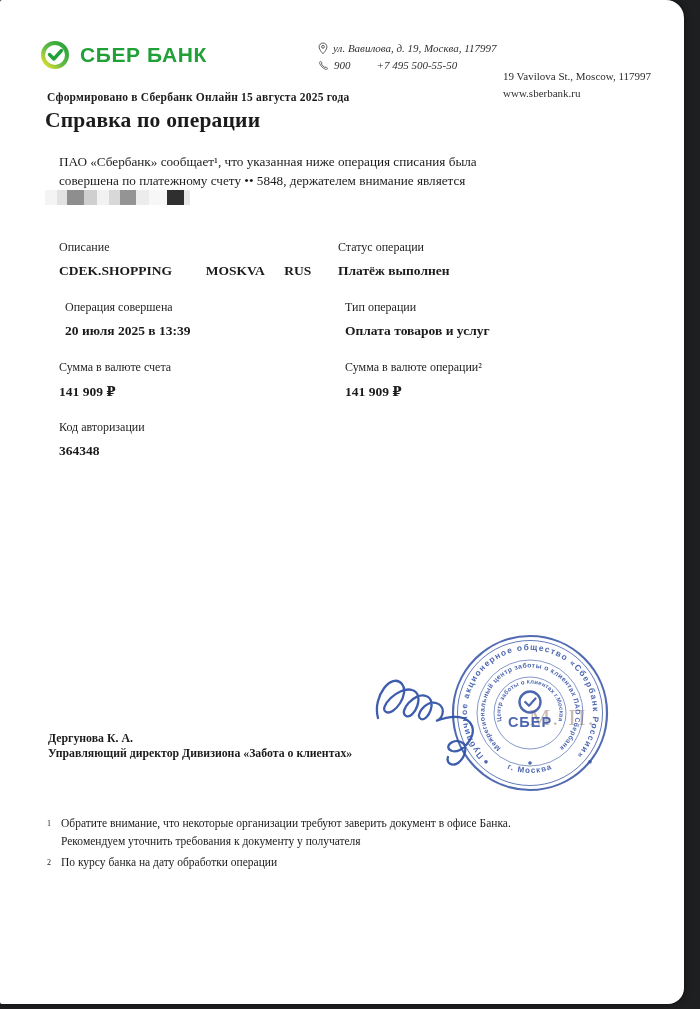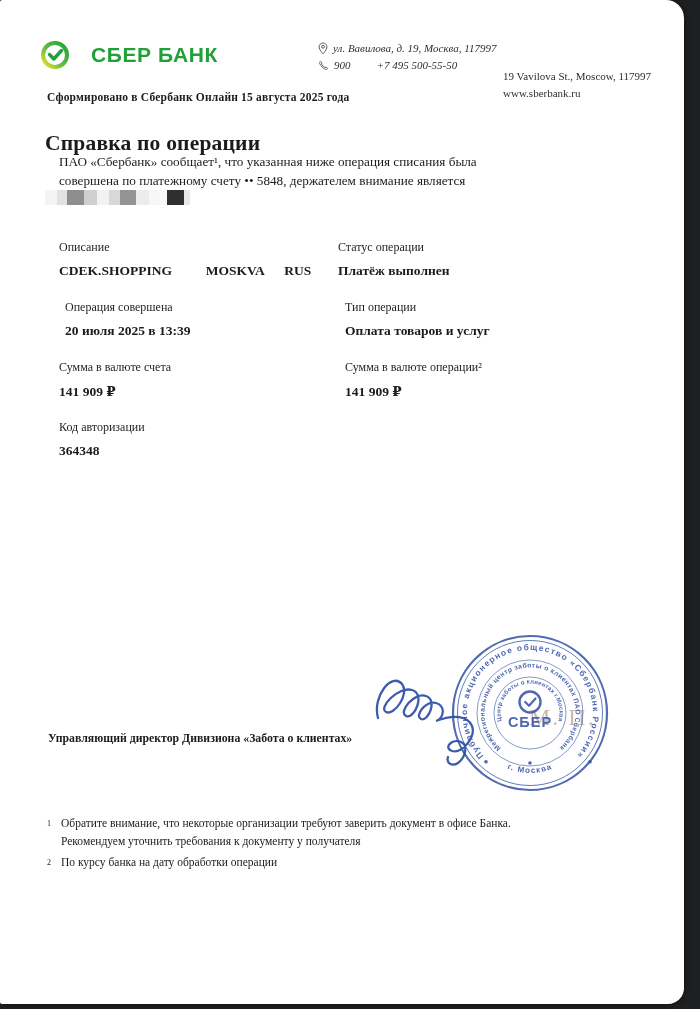--- a/index.html
+++ b/index.html
@@ -12,33 +12,33 @@
   }
   .canvas{position:relative;width:700px;height:1009px;overflow:hidden;background:#1d1f20;}
   .page{
     position:absolute;left:0;top:0;width:684px;height:1004px;
     background:#ffffff;border-radius:2px 18px 16px 2px;
     box-shadow:0 0 6px rgba(0,0,0,.5);
   }
   .abs{position:absolute;}
 
   
-  .logo{left:40px;top:40px;display:flex;align-items:center;gap:21px;}
+  .logo{left:40px;top:40px;display:flex;align-items:center;gap:10px;}
   .logo-text{
     font-family:"Liberation Sans","DejaVu Sans",sans-serif;
     font-weight:bold;font-size:21px;letter-spacing:.6px;color:#21a038;
   }
   .contact{font-size:11px;color:#2e2e2e;line-height:17px;}
   .contact .row{display:flex;align-items:center;gap:5px;white-space:nowrap;}
   .contact .gap{display:inline-block;width:16px;}
   .cicon{flex:0 0 auto;display:inline-flex;}
 
   
   .generated{left:47px;top:91px;font-size:11.5px;font-weight:bold;letter-spacing:.2px;}
-  .doc-title{left:45px;top:108px;font-size:21.5px;font-weight:bold;letter-spacing:.2px;margin-top:23px;}
+  .doc-title{left:45px;top:108px;font-size:21.5px;font-weight:bold;letter-spacing:.2px;}
 
   .intro{left:59px;top:152px;width:450px;font-size:13.2px;line-height:19px;}
   .redaction{
     left:45px;top:190px;width:145px;height:15px;
     background:linear-gradient(90deg,
       #f4f4f4 0 8%,#e2e2e2 8% 15%,#8e8e8e 15% 27%,#cfcfcf 27% 36%,
       #f2f2f2 36% 44%,#d8d8d8 44% 52%,#949494 52% 63%,#ececec 63% 72%,
       #f7f7f7 72% 84%,#2f2f2f 84% 96%,#e8e8e8 96% 100%);
   }
 
@@ -148,20 +148,21 @@
     <div class="field" style="left:345px;top:360px;">
       <div class="lbl">Сумма в валюте операции²</div>
       <div class="val">141 909 ₽</div>
     </div>
     <div class="field" style="left:59px;top:420px;">
       <div class="lbl">Код авторизации</div>
       <div class="val">364348</div>
     </div>
 
     <div class="abs signatory">
+      <div>Дергунова К. А.</div>
       <div>Управляющий директор Дивизиона «Забота о клиентах»</div>
     </div>
 
     <div class="abs mp">М. П.</div>
 
     <svg class="abs stamp-svg" width="170" height="170" viewBox="0 0 170 170" style="font-family:'Liberation Sans','DejaVu Sans',sans-serif;">
       <g stroke="#3a57a8" fill="none" opacity="0.88">
         <circle cx="85" cy="85" r="77" stroke-width="2.2"></circle>
         <circle cx="85" cy="85" r="72.5" stroke-width="0.9"></circle>
         <circle cx="85" cy="85" r="53" stroke-width="0.7"></circle>

